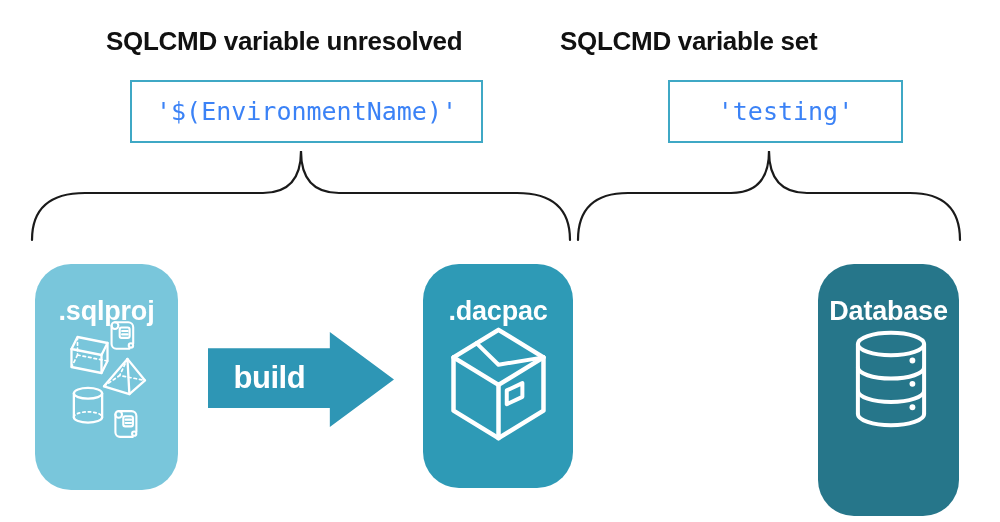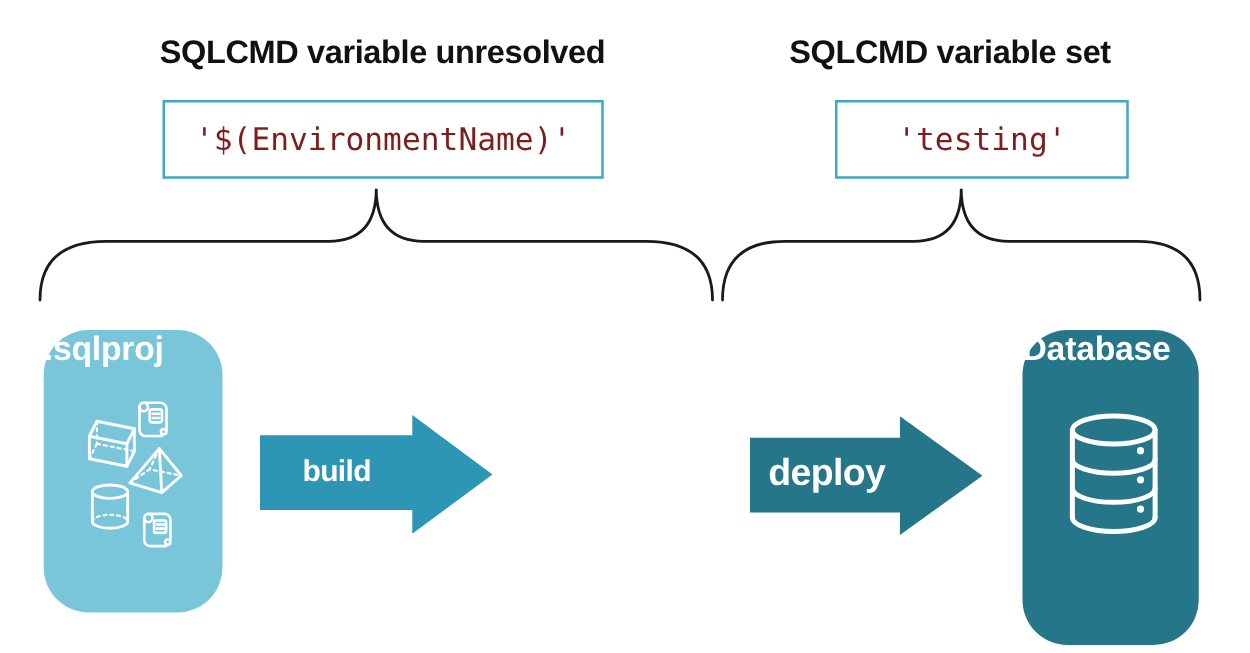--- a/index.html
+++ b/index.html
@@ -1,56 +1,56 @@
 <!DOCTYPE html>
 <html><head>
 <meta charset="utf-8">
 <style>
   html,body{margin:0;padding:0;background:#ffffff;}
   .canvas{
     position:relative;width:1000px;height:522px;background:#ffffff;overflow:hidden;
     font-family:"Liberation Sans",sans-serif;
   }
   .heading{
-    position:absolute;top:26px;width:400px;text-align:center;
+    position:absolute;top:26px;width:400px;
     font-size:26px;font-weight:bold;color:#111;letter-spacing:-0.3px;
   }
   .heading.left{left:106px;}
   .heading.right{left:560px;}
   .code-box{
     position:absolute;top:80px;height:63px;box-sizing:border-box;
     border:2.5px solid #3FA8C5;background:#ffffff;
     display:flex;align-items:center;justify-content:center;
-    font-family:"DejaVu Sans Mono",monospace;font-size:25px;color:#7f1d1d;
+    font-family:"DejaVu Sans Mono",monospace;font-size:25px;color:#3b82f6;
   }
   .code-box.left{left:130px;width:353px;}
   .code-box.right{left:668px;width:235px;}
   .braces{position:absolute;left:0;top:148px;width:1000px;height:100px;}
   .stage{
     position:absolute;top:264px;border-radius:36px;
   }
   .stage .stage-label{
-    margin-top:0;text-align:left;color:#ffffff;
+    margin-top:32px;text-align:center;color:#ffffff;
     font-size:27px;font-weight:bold;letter-spacing:-0.2px;
   }
   .stage.sqlproj{left:35px;width:143px;height:226px;background:#79C6DB;}
   .stage.dacpac{left:423px;width:150px;height:224px;background:#2E9AB6;}
   .stage.database{left:818px;width:141px;height:252px;background:#26768A;}
   .mini-icon{position:absolute;}
   .arrow{
     position:absolute;width:186px;height:95px;
   }
   .arrow.build{left:208px;top:332px;background:#2E96B5;
     clip-path:polygon(0 17%,65.5% 17%,65.5% 0,100% 50%,65.5% 100%,65.5% 80%,0 80%);}
   .arrow.deploy{left:600px;top:333px;background:#26768A;
     clip-path:polygon(0 18%,64.5% 18%,64.5% 0,100% 50%,64.5% 100%,64.5% 81%,0 81%);}
   .arrow .arrow-label{
     position:absolute;left:0;top:16%;height:65%;width:66%;
     display:flex;align-items:center;justify-content:center;
-    color:#ffffff;font-size:24px;font-weight:bold;letter-spacing:-0.5px;
+    color:#ffffff;font-size:31px;font-weight:bold;letter-spacing:-0.5px;
   }
   svg.icon{display:block;}
   svg.icon *{vector-effect:non-scaling-stroke;}
 </style>
 </head>
 <body>
 
 <div class="canvas">
 
   <div class="heading left">SQLCMD variable unresolved</div>
@@ -107,24 +107,31 @@
       <rect x="12.5" y="9" width="10.5" height="11" rx="2"></rect>
       <path d="M15,12.7 H21 M15,16.3 H21"></path>
       <circle cx="24.4" cy="28" r="2.3"></circle>
     </svg>
   </div>
 
   <div class="arrow build">
     <span class="arrow-label">build</span>
   </div>
 
+  <div class="stage dacpac">
+    <div class="stage-label">.dacpac</div>
+    <svg class="icon mini-icon" style="left:25px;top:60px;" width="101" height="120" viewBox="0 0 110 126" fill="none" stroke="#ffffff" stroke-width="4.5" stroke-linecap="round" stroke-linejoin="round">
+      <path d="M55,4 L104,34 L104,92 L55,122 L6,92 L6,34 Z"></path>
+      <path d="M6,34 L55,64 L104,34"></path>
+      <path d="M55,64 L55,122"></path>
+      <path d="M31,18.5 L55,42 L104,34" stroke-width="4"></path>
+      <path d="M64,70 L81,62 L81,77 L64,85 Z" stroke-width="4"></path>
+    </svg>
+  </div>
 
-  <div class="arrow deploy">
-    <span class="arrow-label" style="font-size:30px;">deploy</span>
-  </div>
 
   <div class="stage database">
     <div class="stage-label">Database</div>
     <svg class="icon mini-icon" style="left:36px;top:66px;" width="74" height="98" viewBox="0 0 76 100" fill="none" stroke="#ffffff" stroke-width="4" stroke-linecap="round" stroke-linejoin="round">
       <ellipse cx="38" cy="14" rx="34" ry="11.5"></ellipse>
       <path d="M4,14 V86 M72,14 V86"></path>
       <path d="M4,86 A34,11.5 0 0 0 72,86"></path>
       <path d="M4,38 A34,11.5 0 0 0 72,38"></path>
       <path d="M4,62 A34,11.5 0 0 0 72,62"></path>
       <circle cx="60" cy="31" r="3" fill="#ffffff" stroke="none"></circle>

